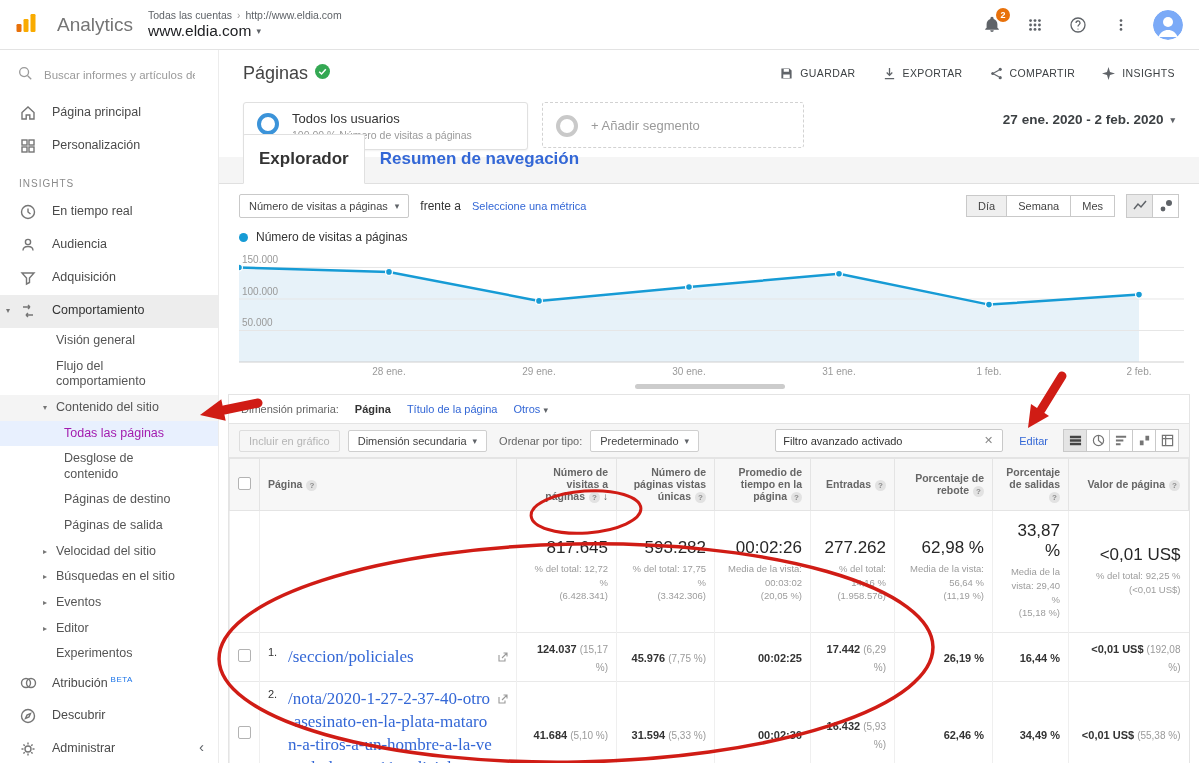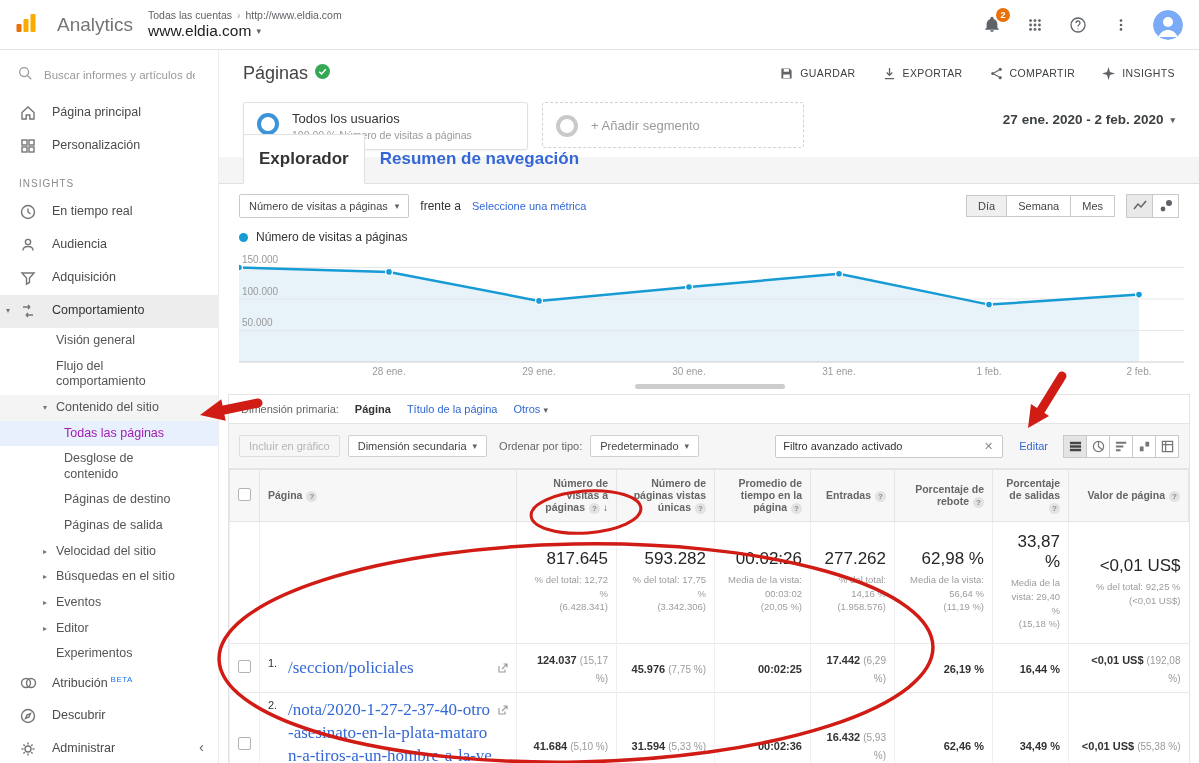--- a/index.html
+++ b/index.html
@@ -85,21 +85,21 @@
   .x-lab { position:absolute; top:0; transform:translateX(-50%); font-size:10px; color:#9a9a9a; white-space:nowrap; }
   .scrub { position:relative; height:10px; margin:0 20px; }
   .scrub-bar { position:absolute; left:396px; top:2px; width:150px; height:5px; background:#ccc; border-radius:3px; cursor:pointer; }
 
   .table-zone { margin:2px 9px 0; border:1px solid #e4e4e4; }
   .dim-row { padding:8px 12px; display:flex; gap:16px; align-items:center; font-size:11px; }
   .dim-label { color:#666; }
   .dim-active { color:#333; font-weight:bold; }
   .dim-link { color:#3367d6; cursor:pointer; }
 
-  .table-toolbar { background:#f6f6f6; border-top:1px solid #e4e4e4; border-bottom:1px solid #e4e4e4; padding:5px 10px; display:flex; align-items:center; gap:8px; height:46px; }
+  .table-toolbar { background:#f6f6f6; border-top:1px solid #e4e4e4; border-bottom:1px solid #e4e4e4; padding:5px 10px; display:flex; align-items:center; gap:8px; height:35px; }
   .tbtn { font-size:11px; border:1px solid #cfcfcf; background:#fff; border-radius:2px; padding:4px 9px; color:#444; display:inline-flex; gap:6px; align-items:center; font-family:inherit; cursor:pointer; }
   .tbtn.disabled { color:#b5b5b5; background:#f6f6f6; border-color:#ddd; }
   .sort-label { font-size:11px; color:#666; margin-left:4px; }
   .filter-box { margin-left:auto; width:228px; display:flex; justify-content:space-between; align-items:center; background:#fff; border:1px solid #c9c9c9; border-radius:2px; padding:4px 7px; font-size:11px; color:#333; }
   .filter-x { color:#888; cursor:pointer; font-size:11px; padding:0 2px; }
   .edit-link { font-size:11px; color:#3367d6; margin:0 8px; cursor:pointer; }
   .view-icons { display:flex; }
   .vbtn { width:24px; height:23px; border:1px solid #c9c9c9; margin-left:-1px; display:flex; align-items:center; justify-content:center; background:#fff; color:#757575; cursor:pointer; }
   .vbtn.active { background:#e4e4e4; color:#444; }
 

